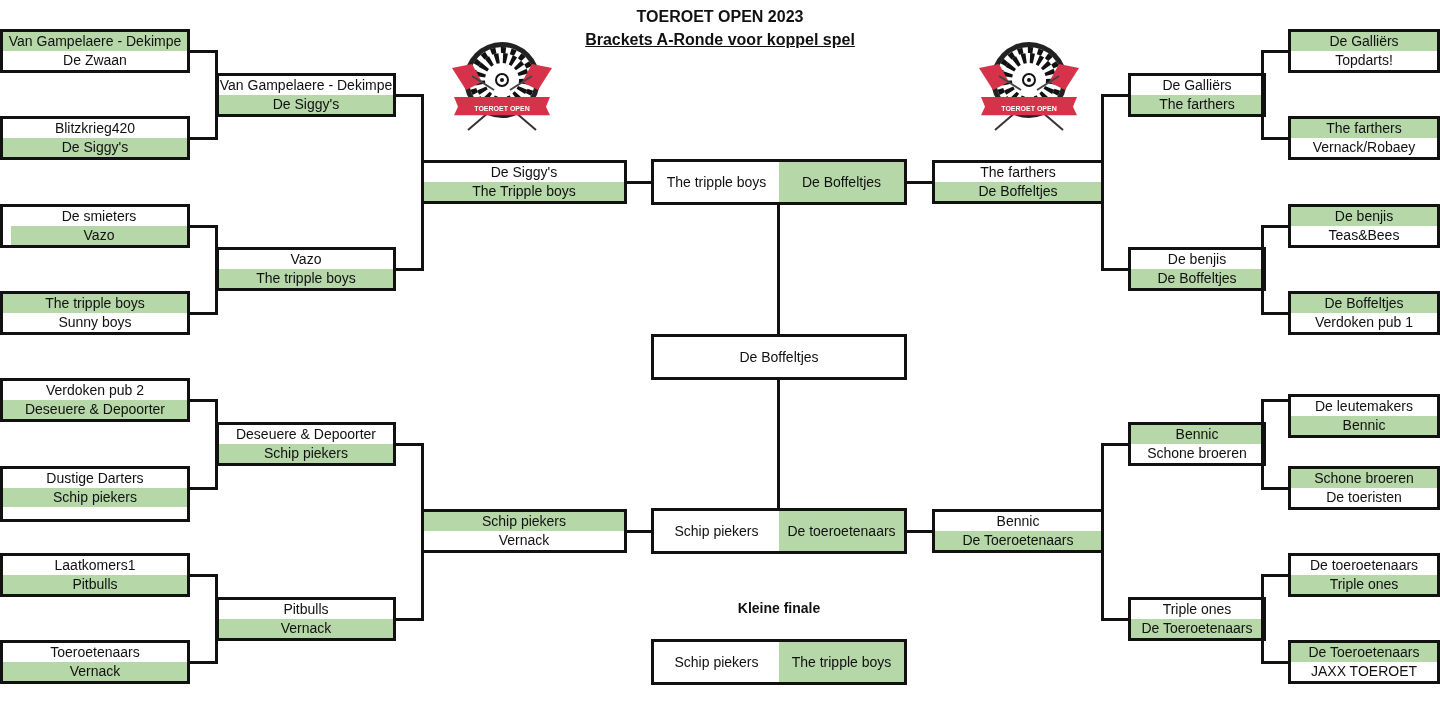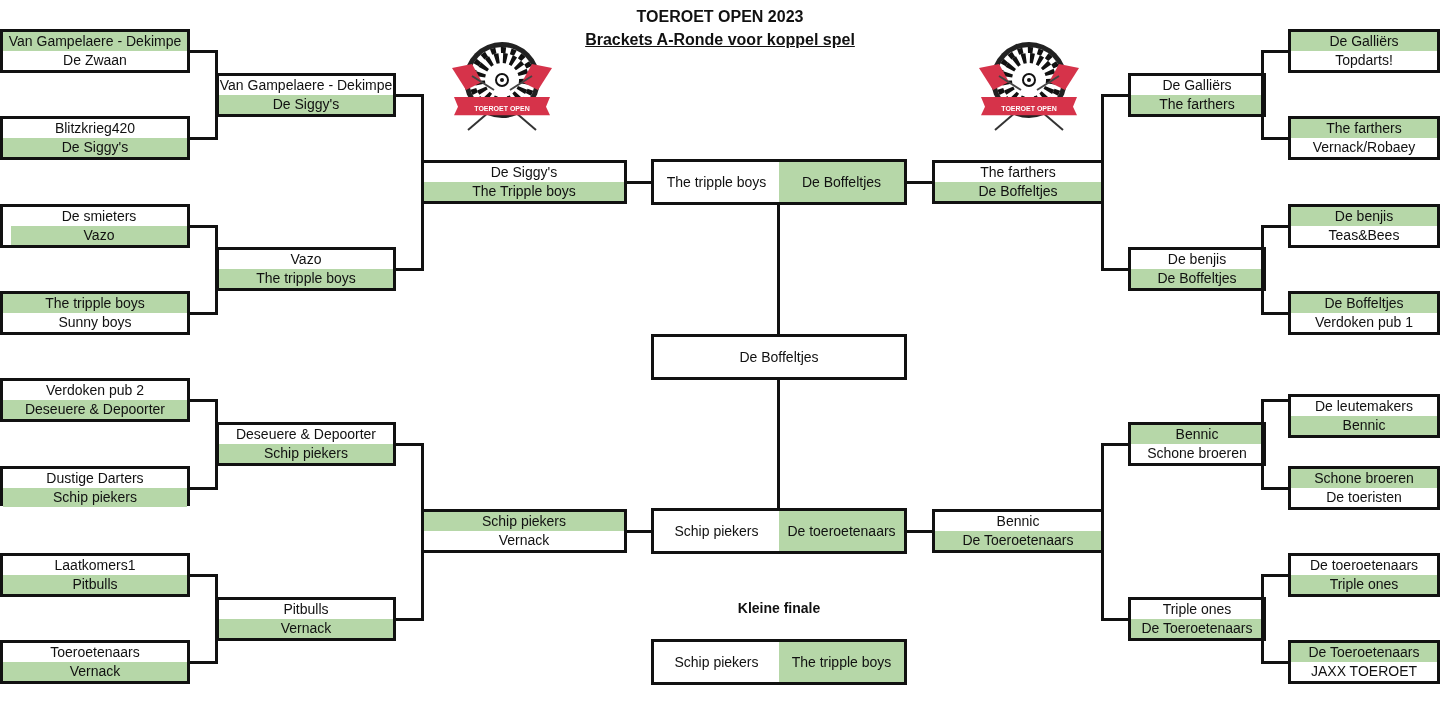--- a/index.html
+++ b/index.html
@@ -60,21 +60,21 @@
       <div class="row win">Vazo</div>
     </div>
     <div class="box" style="left: 0px; top: 291px; width: 190px; height: 44px;">
       <div class="row win">The tripple boys</div>
       <div class="row">Sunny boys</div>
     </div>
     <div class="box" style="left: 0px; top: 378px; width: 190px; height: 44px;">
       <div class="row">Verdoken pub 2</div>
       <div class="row win">Deseuere &amp; Depoorter</div>
     </div>
-    <div class="box" style="left: 0px; top: 466px; width: 190px; height: 40px;">
+    <div class="box" style="left: 0px; top: 466px; width: 190px; height: 56px;">
       <div class="row">Dustige Darters</div>
       <div class="row win">Schip piekers</div>
     </div>
     <div class="box" style="left: 0px; top: 553px; width: 190px; height: 44px;">
       <div class="row">Laatkomers1</div>
       <div class="row win">Pitbulls</div>
     </div>
     <div class="box" style="left: 0px; top: 640px; width: 190px; height: 44px;">
       <div class="row">Toeroetenaars</div>
       <div class="row win">Vernack</div>

